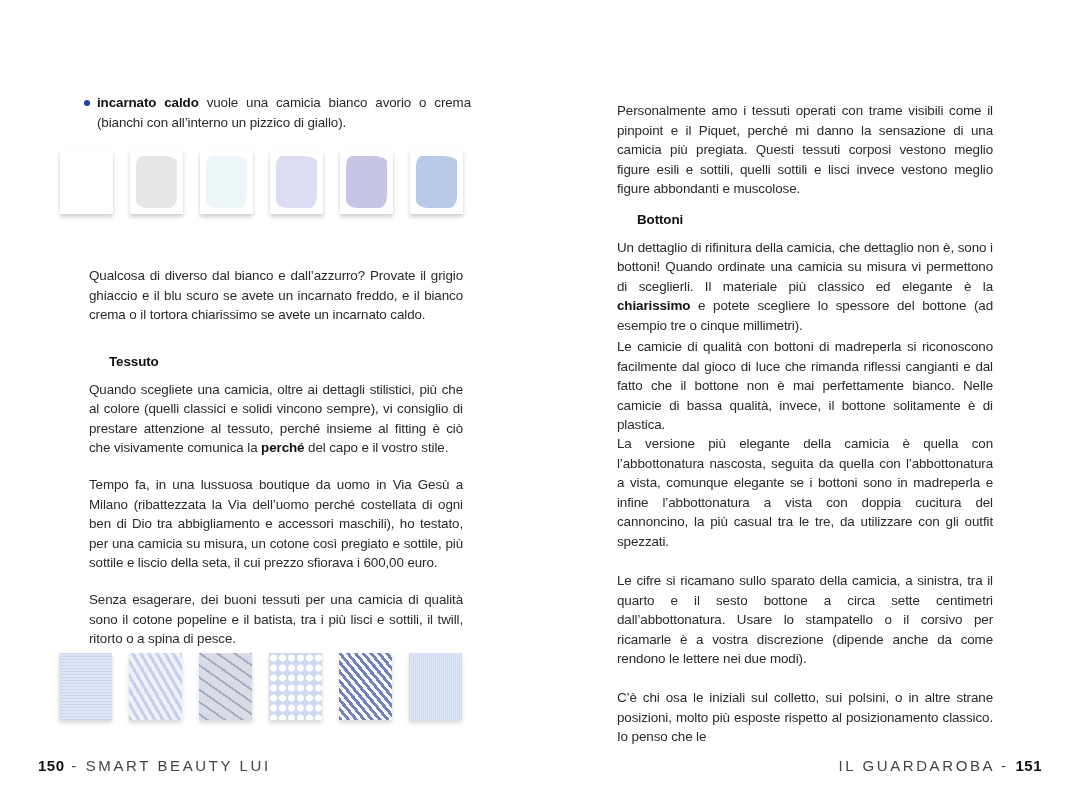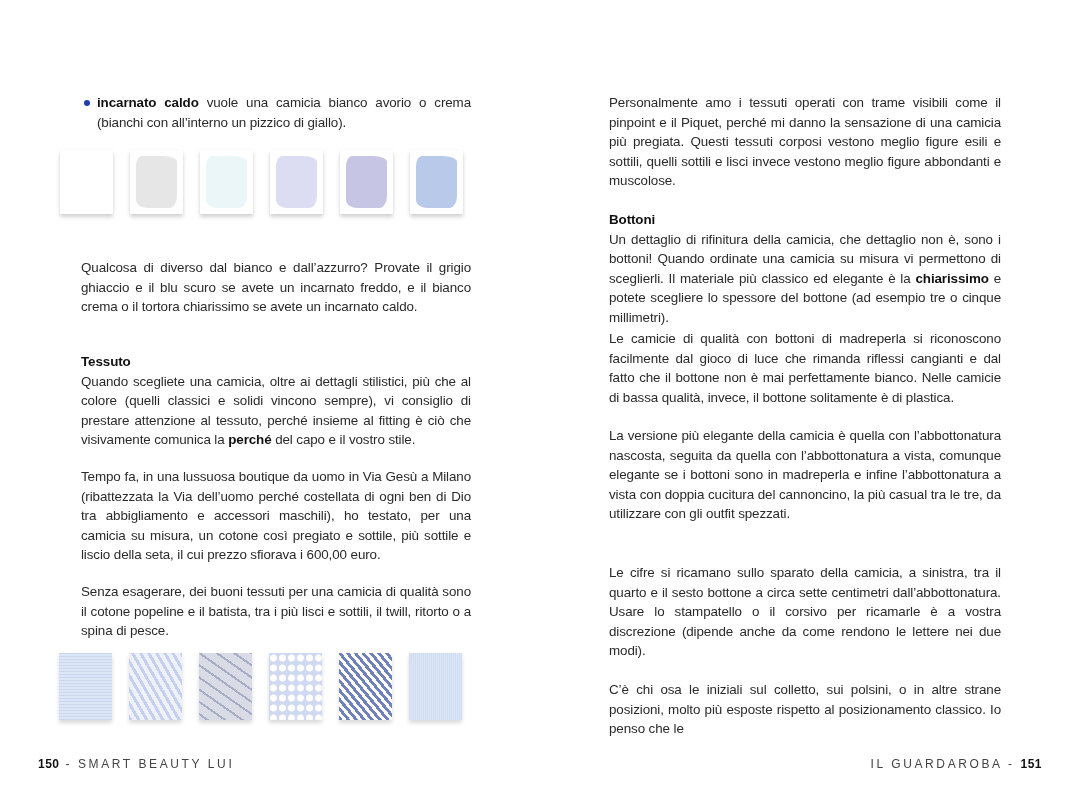--- a/index.html
+++ b/index.html
@@ -5,33 +5,33 @@
     html, body { margin: 0; padding: 0; background: #ffffff; }
     body { width: 1080px; height: 810px; position: relative; overflow: hidden;
            font-family: "Liberation Sans", sans-serif; color: #2a2a2a; }
     .page { position: absolute; top: 0; height: 666px; width: 540px; }
     .page.left { left: 0; }
     .page.right { left: 540px; }
     .col { position: absolute; font-size: 13.4px; line-height: 19.6px; letter-spacing: -0.1px; }
     .left .col { left: 81px; width: 390px; }
     .right .col { left: 69px; width: 392px; }
     .block { position: absolute; left: 0; right: 0; text-align: justify; }
-    .block p { margin: 0; }
-    .heading { font-weight: bold; color: #111; }
+    .block p { margin: 8px; }
+    .heading { font-weight: bold; color: #111; margin-left: 28px; }
     b, .bold { font-weight: bold; color: #111; }
     .bullet-row { position: absolute; left: 0; right: 0; text-align: justify; padding-left: 16px; }
     .bullet-dot { position: absolute; left: 3px; top: 7px; width: 6px; height: 6px; border-radius: 50%; background: #1e3fa8; }
     .swatches { position: absolute; display: flex; gap: 17px; }
     .swatch { width: 53px; height: 64px; background: #fff; position: relative;
               box-shadow: 0 3px 4px rgba(0,0,0,0.18), 0 0 1px rgba(0,0,0,0.08); }
     .swatch .paint { position: absolute; left: 6px; right: 6px; top: 6px; bottom: 6px;
               border-radius: 6px 14px 8px 12px / 10px 6px 12px 8px; }
     .fabric { width: 53px; height: 67px; position: relative;
               box-shadow: 0 3px 4px rgba(0,0,0,0.15); }
-    .footer { position: absolute; top: 757px; font-size: 12px; letter-spacing: 2.6px; color: #444; }
+    .footer { position: absolute; top: 757px; font-size: 15px; letter-spacing: 2.6px; color: #444; }
     .footer .num { font-weight: bold; color: #111; letter-spacing: 0.5px; }
   </style>
 </head>
 <body>
 
 <div class="page left">
   <div class="col">
     <div class="bullet-row" style="top:93px;">
       <span class="bullet-dot"></span>
       <span class="bold">incarnato caldo</span><span> vuole una camicia bianco avorio o crema (bianchi con all’interno un pizzico di giallo).</span>

